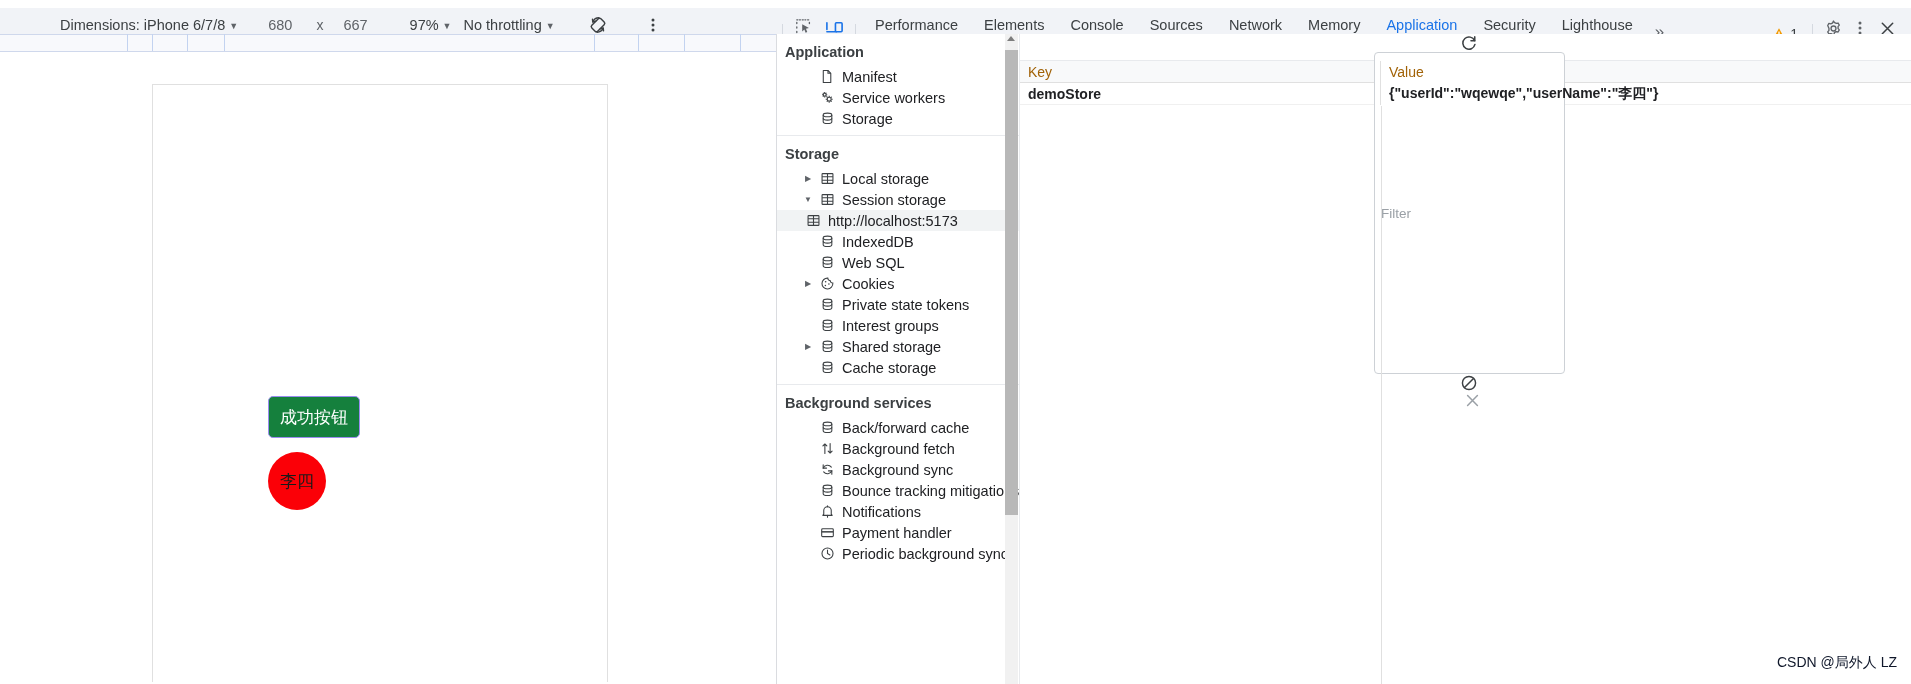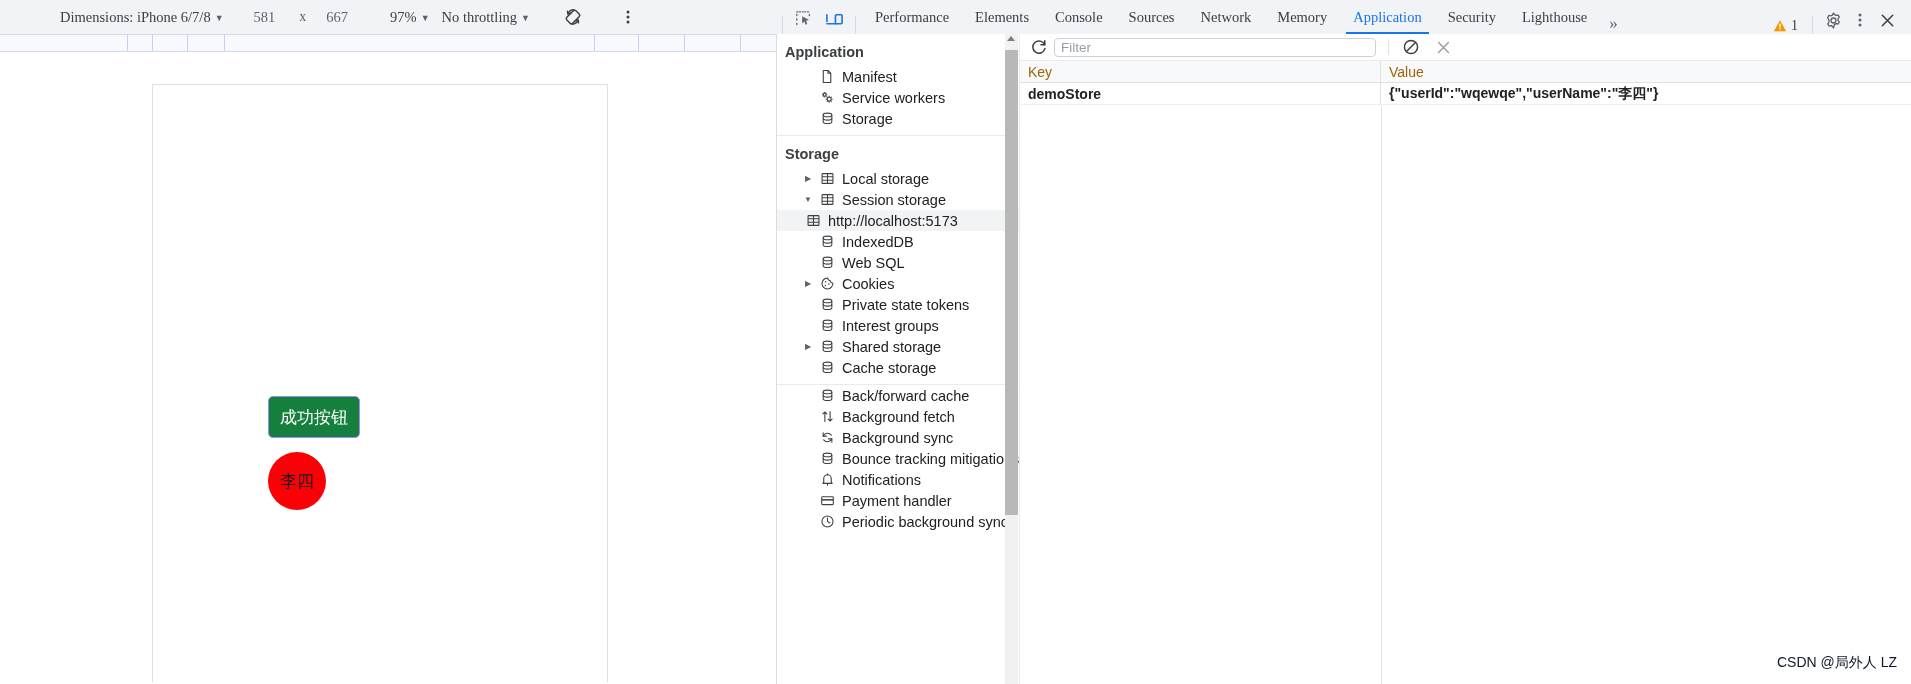--- a/index.html
+++ b/index.html
@@ -9,23 +9,23 @@
     font-family: "Liberation Sans", "DejaVu Sans", sans-serif;
     background: #ffffff;
     -webkit-font-smoothing: antialiased;
   }
 
   
   .root { position: relative; width: 1911px; height: 684px; background: #fff; }
 
   
   .topbar {
-    position: absolute; top: 0; left: 0; width: 1911px; height: 34px;
+    position: absolute; top: 8px; left: 0; width: 1911px; height: 34px;
     background: #f1f3f7;
-    display: flex; align-items: center; font-family: Liberation Serif, serif;
+    display: flex; align-items: center;
   }
   .device-toolbar {
     width: 776px; height: 34px; flex: 0 0 776px;
     display: flex; align-items: center; gap: 0;
     background: #f1f3f7;
     padding-left: 60px;
   }
   .dt-label {
     font-size: 14.5px; color: #3c4043; white-space: nowrap;
     display: flex; align-items: center; gap: 4px;
@@ -157,21 +157,21 @@
   }
   .sb-scroll-thumb {
     position: absolute; top: 16px; left: 0; width: 13px; height: 465px;
     background: #b8b8b8;
   }
 
   
   .dt-main { flex: 1; height: 650px; background: #ffffff; position: relative; }
   .filterbar {
     height: 27px; display: flex; align-items: center; gap: 0;
-    border-bottom: 1px solid #e8eaed; padding: 0 0 0 6px;
+    border-bottom: 1px solid #e8eaed; padding: 0 0 0 6px; flex-direction: column;
   }
   .refresh-btn { width: 26px; height: 24px; display: flex; align-items: center; justify-content: center; cursor: default; }
   .filter-input {
     flex: 0 0 322px; height: 19px; margin-left: 2px;
     border: 1px solid #cdd1d6; border-radius: 4px;
     font-size: 13.5px; color: #5f6368; padding: 0 6px;
     font-family: "Liberation Sans", sans-serif;
     background: #fff; outline: none;
   }
   .filter-input::placeholder { color: #9aa0a6; }
@@ -223,21 +223,21 @@
 <div class="root">
 
   <div class="topbar">
 
     <div class="device-toolbar">
       <div class="dt-label">
         <span>Dimensions: iPhone 6/7/8</span>
         <span class="caret">▼</span>
       </div>
       <div style="width:30px"></div>
-      <div class="dt-dim">581</div>
+      <div class="dt-dim">680</div>
       <div style="width:24px"></div>
       <div class="dt-x">x</div>
       <div style="width:20px"></div>
       <div class="dt-dim">667</div>
       <div style="width:42px"></div>
       <div class="dt-label">
         <span>97%</span>
         <span class="caret">▼</span>
       </div>
       <div style="width:12px"></div>
@@ -514,20 +514,21 @@
             <span class="sb-ico">
               <svg width="15" height="15" viewBox="0 0 16 16" fill="none" stroke="#3c4043" stroke-width="1.15">
                 <ellipse cx="8" cy="4.2" rx="4.6" ry="1.9"></ellipse>
                 <path d="M3.4 4.2v3.6c0 1.05 2.06 1.9 4.6 1.9s4.6-.85 4.6-1.9V4.2"></path>
                 <path d="M3.4 7.8v3.6c0 1.05 2.06 1.9 4.6 1.9s4.6-.85 4.6-1.9V7.8"></path>
               </svg>
             </span>
             <span>Cache storage</span>
           </div>
           <div class="sb-divider"></div>
+          <div class="sb-section-title">Background services</div>
           <div class="sb-item indent1">
             <span class="sb-arrow none"></span>
             <span class="sb-ico">
               <svg width="15" height="15" viewBox="0 0 16 16" fill="none" stroke="#3c4043" stroke-width="1.15">
                 <ellipse cx="8" cy="4.2" rx="4.6" ry="1.9"></ellipse>
                 <path d="M3.4 4.2v3.6c0 1.05 2.06 1.9 4.6 1.9s4.6-.85 4.6-1.9V4.2"></path>
                 <path d="M3.4 7.8v3.6c0 1.05 2.06 1.9 4.6 1.9s4.6-.85 4.6-1.9V7.8"></path>
               </svg>
             </span>
             <span>Back/forward cache</span>

